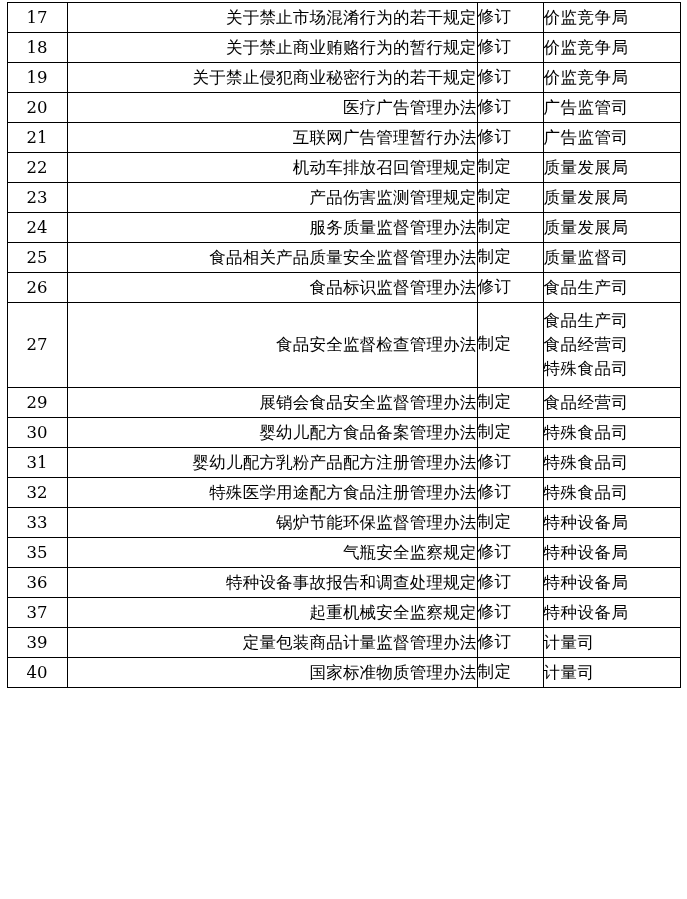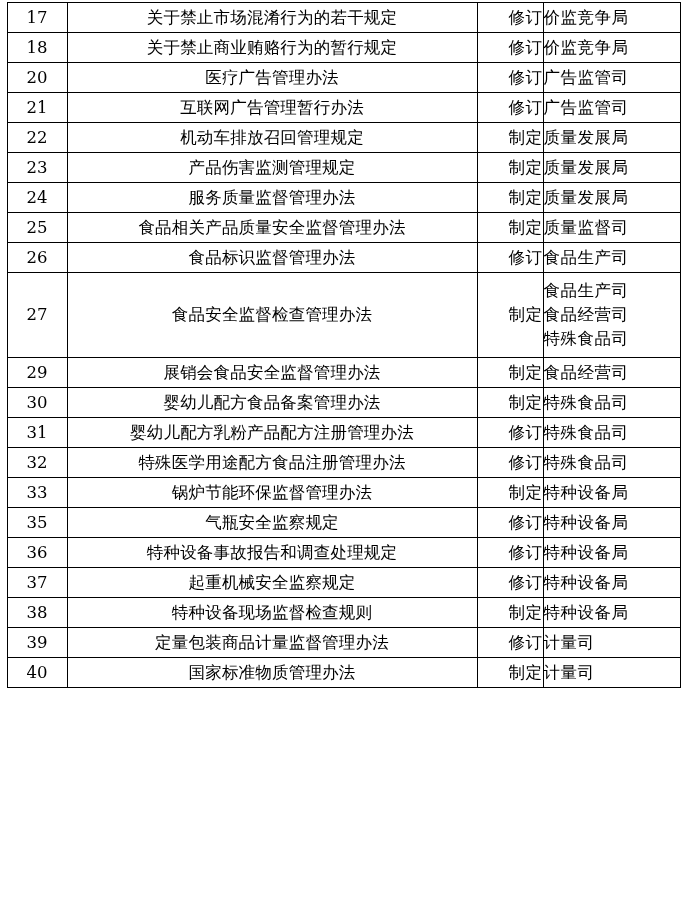--- a/index.html
+++ b/index.html
@@ -39,28 +39,29 @@
   col.c-name  { width: 410px; }
   col.c-type  { width: 66px; }
   col.c-dept  { width: 137px; }
 
   td.num {
     text-align: center;
     font-family: "DejaVu Serif", "Liberation Serif", serif;
     font-size: 17px;
   }
   td.name {
-    text-align: center;
+    text-align: right;
     padding: 5px 8px 5px 10px;
     letter-spacing: 0.2px;
   }
   td.type {
-    text-align: right;
+    text-align: left;
     white-space: nowrap;
     letter-spacing: 0.5px;
+    font-family: Liberation Mono, monospace;
   }
   td.dept {
     text-align: left;
     white-space: nowrap;
     letter-spacing: 0.5px;
     font-size: 16px;
   }
   td.dept .dept-line {
     display: block;
     line-height: 1.45;
@@ -93,20 +94,28 @@
 
       <tr class="row-std">
         <td class="num">18</td>
         <td class="name">关于禁止商业贿赂行为的暂行规定</td>
         <td class="type">修订</td>
         <td class="dept">
             <span class="dept-line">价监竞争局</span>
           </td>
       </tr>
 
+      <tr class="row-std">
+        <td class="num">19</td>
+        <td class="name">关于禁止侵犯商业秘密行为的若干规定</td>
+        <td class="type">修订</td>
+        <td class="dept">
+            <span class="dept-line">价监竞争局</span>
+          </td>
+      </tr>
 
       <tr class="row-std">
         <td class="num">20</td>
         <td class="name">医疗广告管理办法</td>
         <td class="type">修订</td>
         <td class="dept">
             <span class="dept-line">广告监管司</span>
           </td>
       </tr>
 
@@ -242,28 +251,20 @@
 
       <tr class="row-std">
         <td class="num">37</td>
         <td class="name">起重机械安全监察规定</td>
         <td class="type">修订</td>
         <td class="dept">
             <span class="dept-line">特种设备局</span>
           </td>
       </tr>
 
-      <tr class="row-std">
-        <td class="num">38</td>
-        <td class="name">特种设备现场监督检查规则</td>
-        <td class="type">制定</td>
-        <td class="dept">
-            <span class="dept-line">特种设备局</span>
-          </td>
-      </tr>
 
       <tr class="row-std">
         <td class="num">39</td>
         <td class="name">定量包装商品计量监督管理办法</td>
         <td class="type">修订</td>
         <td class="dept">
             <span class="dept-line">计量司</span>
           </td>
       </tr>
 

